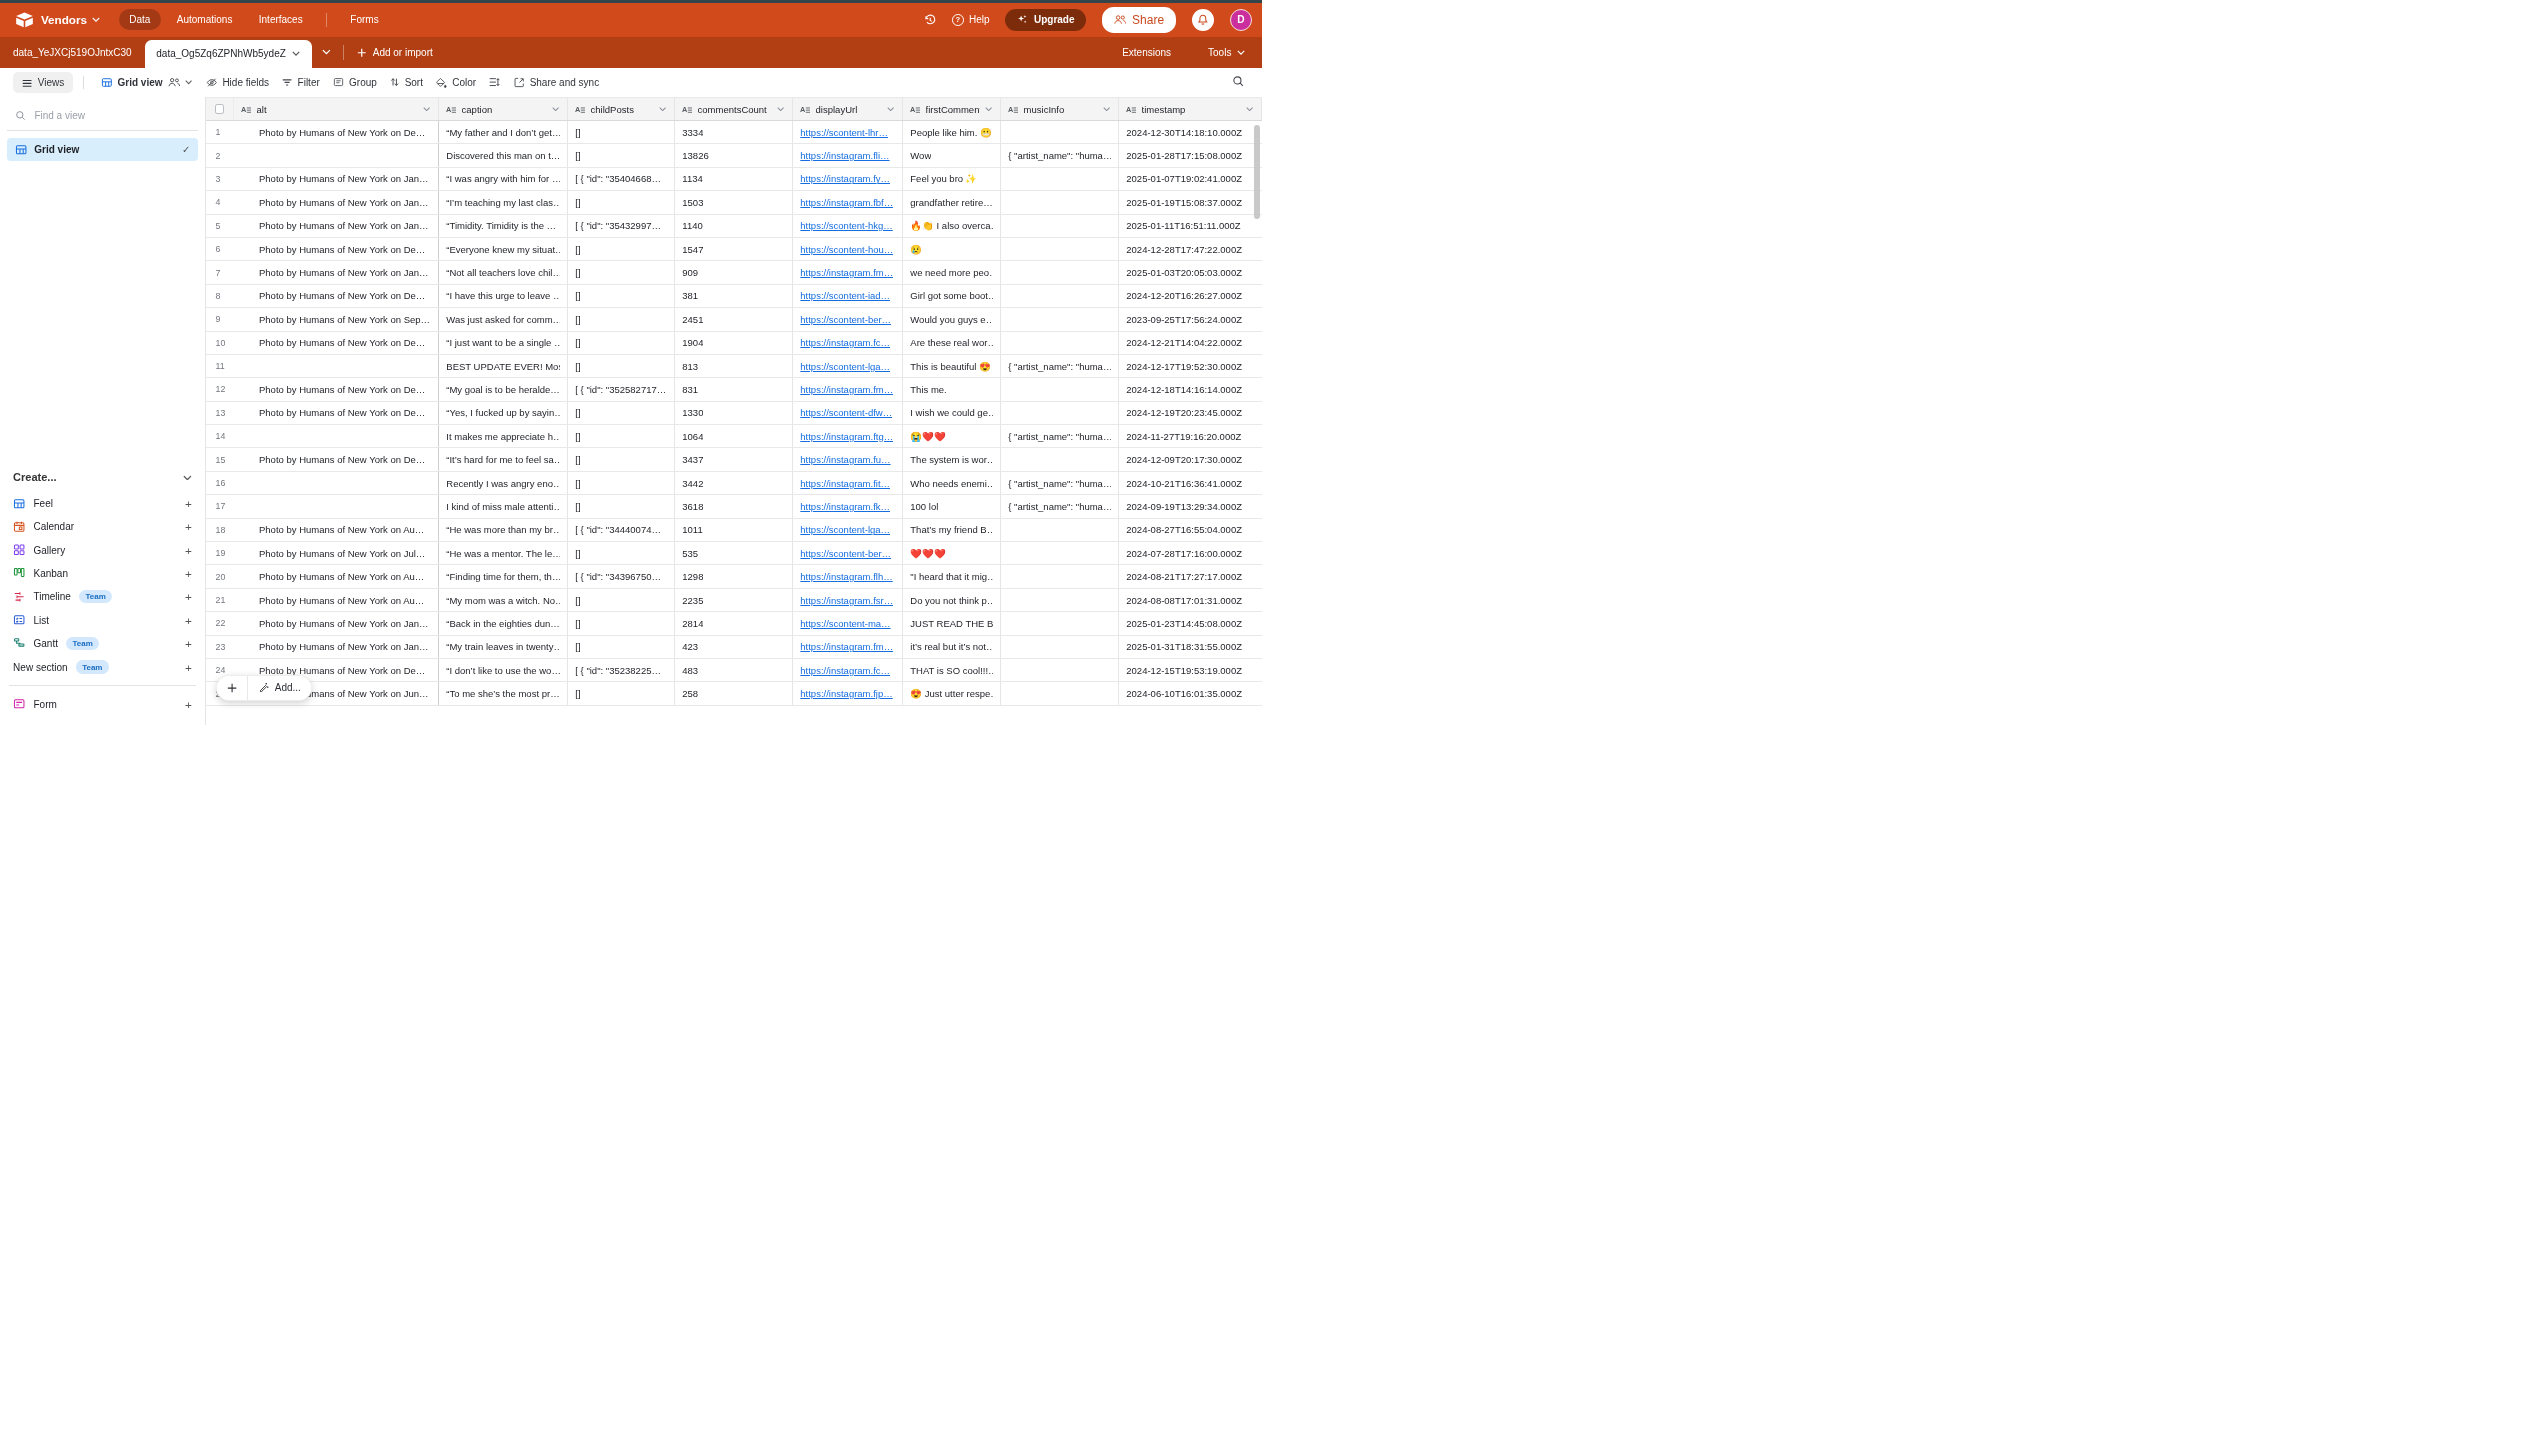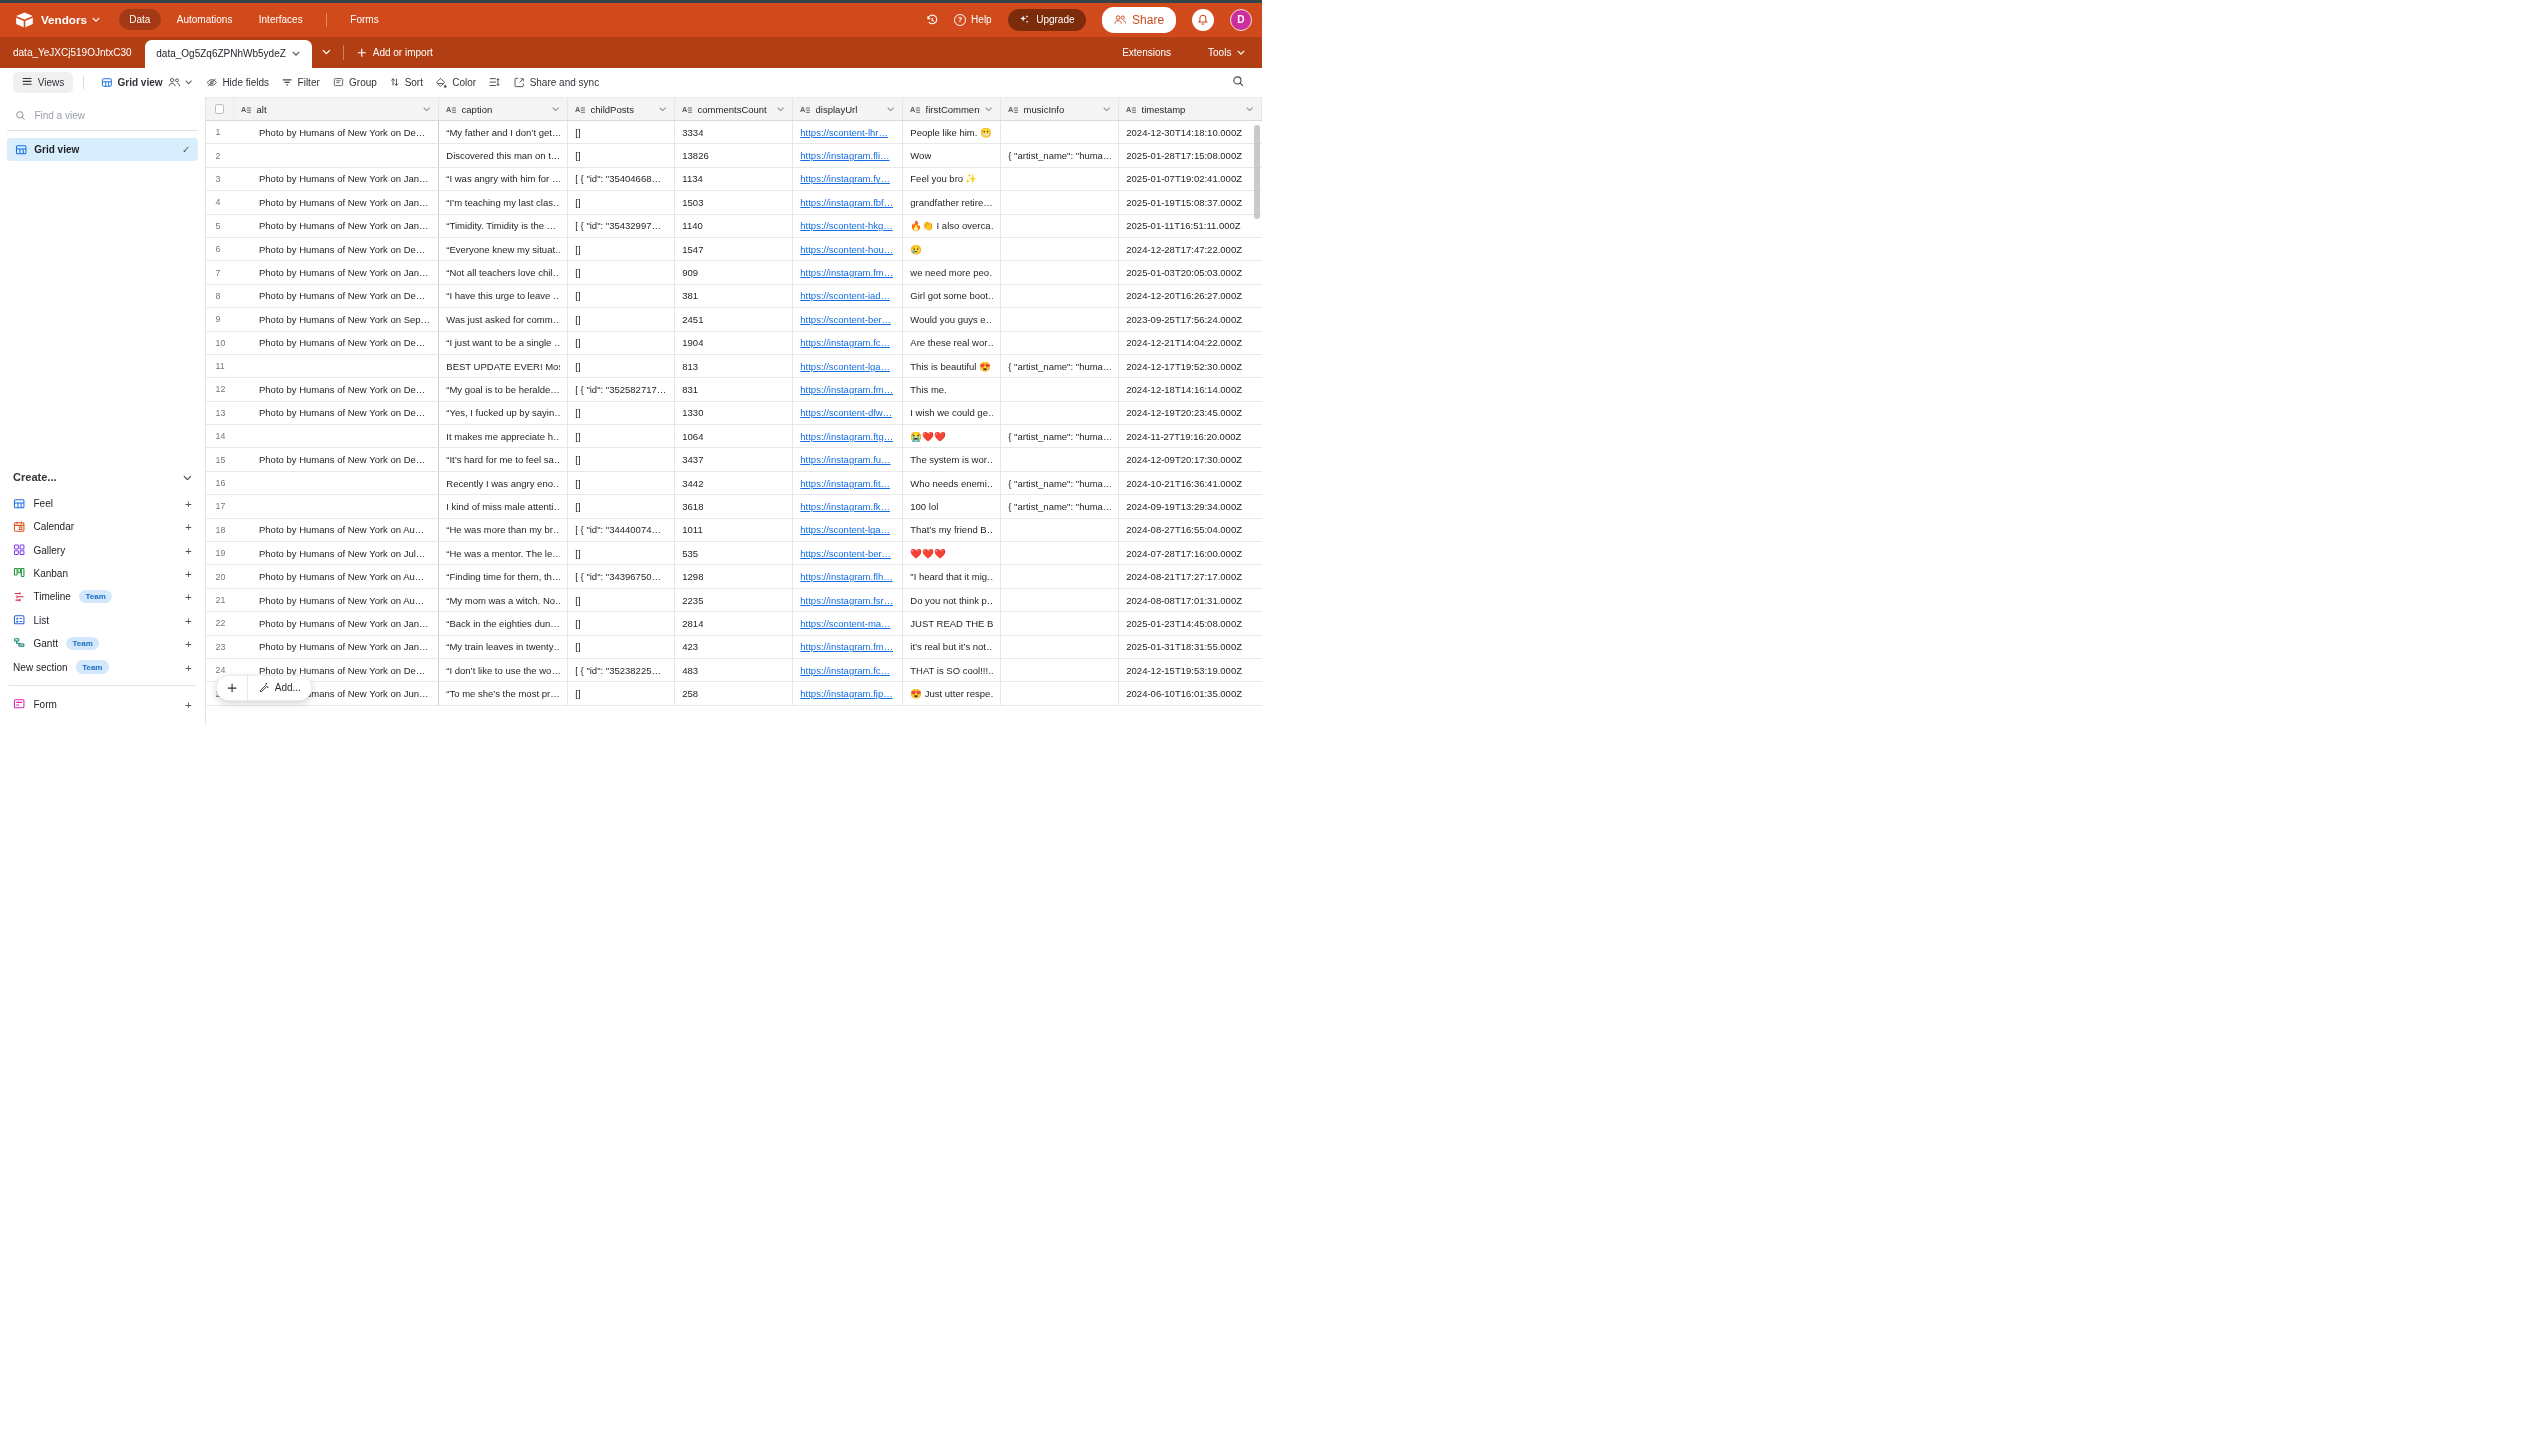--- a/index.html
+++ b/index.html
@@ -15,39 +15,39 @@
   .logo { width:19px; height:16px; flex:0 0 auto; }
   .ws-name { font-size:11.7px; font-weight:bold; margin-left:7.3px; display:flex; align-items:center; gap:5.1px; cursor:pointer; }
   .ws-name svg { opacity:.9; }
   .nav { display:flex; align-items:center; margin-left:19px; gap:6px; font-size:10px; }
   .nav .pill { padding:5.1px 10.2px; border-radius:11px; cursor:pointer; }
   .nav .pill.active { background:rgba(0,0,0,.22); }
   .nav .vdiv { width:0.7px; height:14.6px; background:rgba(255,255,255,.35); margin:0 7.3px; }
   .tb-right { margin-left:auto; display:flex; align-items:center; gap:16px; font-size:10px; }
   .icon-btn { display:flex; align-items:center; gap:5.1px; cursor:pointer; background:none; border:none; color:#fff; font-size:10px; font-family:inherit; }
   .q-circle { width:11.7px; height:11.7px; border:1px solid #fff; border-radius:50%; font-size:7.7px; display:flex; align-items:center; justify-content:center; font-weight:bold; }
-  .upgrade { background:#7c2c0b; border:none; color:#fff; padding:5.8px 11.7px; border-radius:11.7px; font-size:10px; display:flex; gap:5.8px; align-items:center; cursor:pointer; font-family:inherit; }
+  .upgrade { background:#7c2c0b; border:none; color:#fff; padding:5.8px 11.7px; border-radius:11.7px; font-size:10px; display:flex; gap:5.8px; align-items:center; cursor:pointer; font-family:inherit;font-weight:bold; }
   .share { background:#fff; border:none; color:#c94a1d; padding:5.8px 11.7px; border-radius:11.7px; font-size:12px; display:flex; gap:5.8px; align-items:center; cursor:pointer; font-family:inherit; }
   .bell { width:22px; height:22px; border-radius:50%; background:#fff; color:#c94a1d; display:flex; align-items:center; justify-content:center; border:none; cursor:pointer; }
   .avatar { width:22px; height:22px; border-radius:50%; background:#cb2f9e; border:1.5px solid #f3e0d8; color:#fff; font-size:10.2px; font-weight:bold; display:flex; align-items:center; justify-content:center; cursor:pointer; }
 
   
   .tabstrip { height:31px; background:#b23f13; display:flex; align-items:stretch; color:#fff; font-size:10px; }
   .ttab { display:flex; align-items:center; padding:0 13px; cursor:pointer; white-space:nowrap; }
   .ttab.active { background:#fff; color:#1d1f25; border-radius:6.6px 6.6px 0 0; margin-top:2.9px; padding:0 11.7px; gap:6.6px; font-weight:500; }
   .ttab.active svg { color:#555; }
   .strip-chev { display:flex; align-items:center; padding:0 10.2px; cursor:pointer; }
   .strip-div { width:0.7px; background:rgba(255,255,255,.35); margin:8px 1.5px; }
   .add-import { display:flex; align-items:center; gap:6.6px; padding:0 11.7px; cursor:pointer; }
   .strip-right { margin-left:auto; display:flex; align-items:center; gap:22px; padding-right:17.5px; }
   .strip-right .item { display:flex; align-items:center; gap:5.1px; cursor:pointer;margin-left:15px; }
 
   
   .toolbar { height:29px; background:#fff; display:flex; align-items:center; padding:0 13px; font-size:10px; color:#30343a; }
-  .views-btn { display:flex; align-items:flex-start; gap:5.8px; background:#f0f0f0; border:none; border-radius:5.1px; padding:5.1px 8.8px; font-size:10px; font-family:inherit; color:#30343a; cursor:pointer; }
+  .views-btn { display:flex; align-items:flex-end; gap:5.8px; background:#f0f0f0; border:none; border-radius:5.1px; padding:5.1px 8.8px; font-size:10px; font-family:inherit; color:#30343a; cursor:pointer; }
   .tb-div { width:0.7px; height:13px; background:#dcdcdc; margin:0 10.2px; }
   .tool { display:flex; align-items:center; gap:5.1px; background:none; border:none; font-size:10px; font-family:inherit; color:#30343a; padding:4.4px 6.6px; cursor:pointer; }
   .tool svg { color:#44484e; }
   .gridview-btn { font-weight:600; }
   .tb-search { margin-left:auto; background:none; border:none; cursor:pointer; color:#44484e; padding:2.9px 4.4px; }
 
   
   .sidebar { position:absolute; left:0; top:97px; bottom:0; width:206px; background:#fff; border-right:0.7px solid #e4e4e4; display:flex; flex-direction:column; padding:7.3px 7.3px 8.8px; }
   .find-row { display:flex; align-items:center; gap:8.8px; padding:5.8px 7.3px 8.8px; border-bottom:0.7px solid #e2e2e2; color:#8a8f98;justify-content:flex-end; }
   .find-row input { border:none; outline:none; font-size:10px; font-family:inherit; flex:1; color:#333; }

